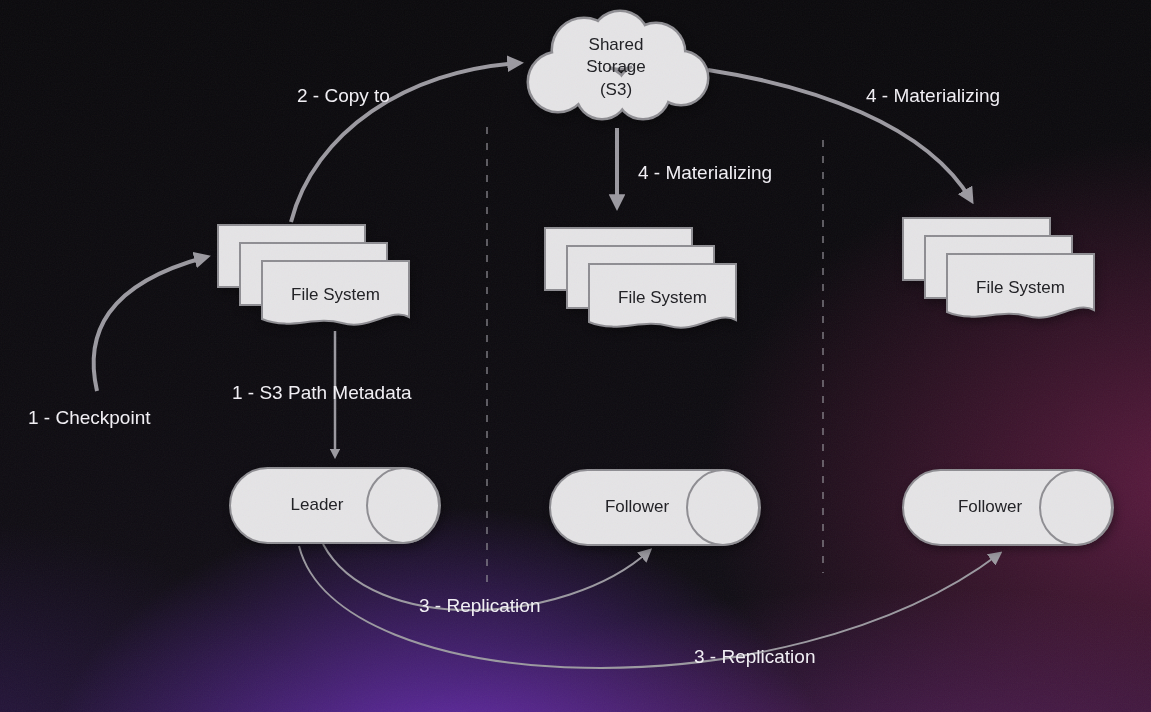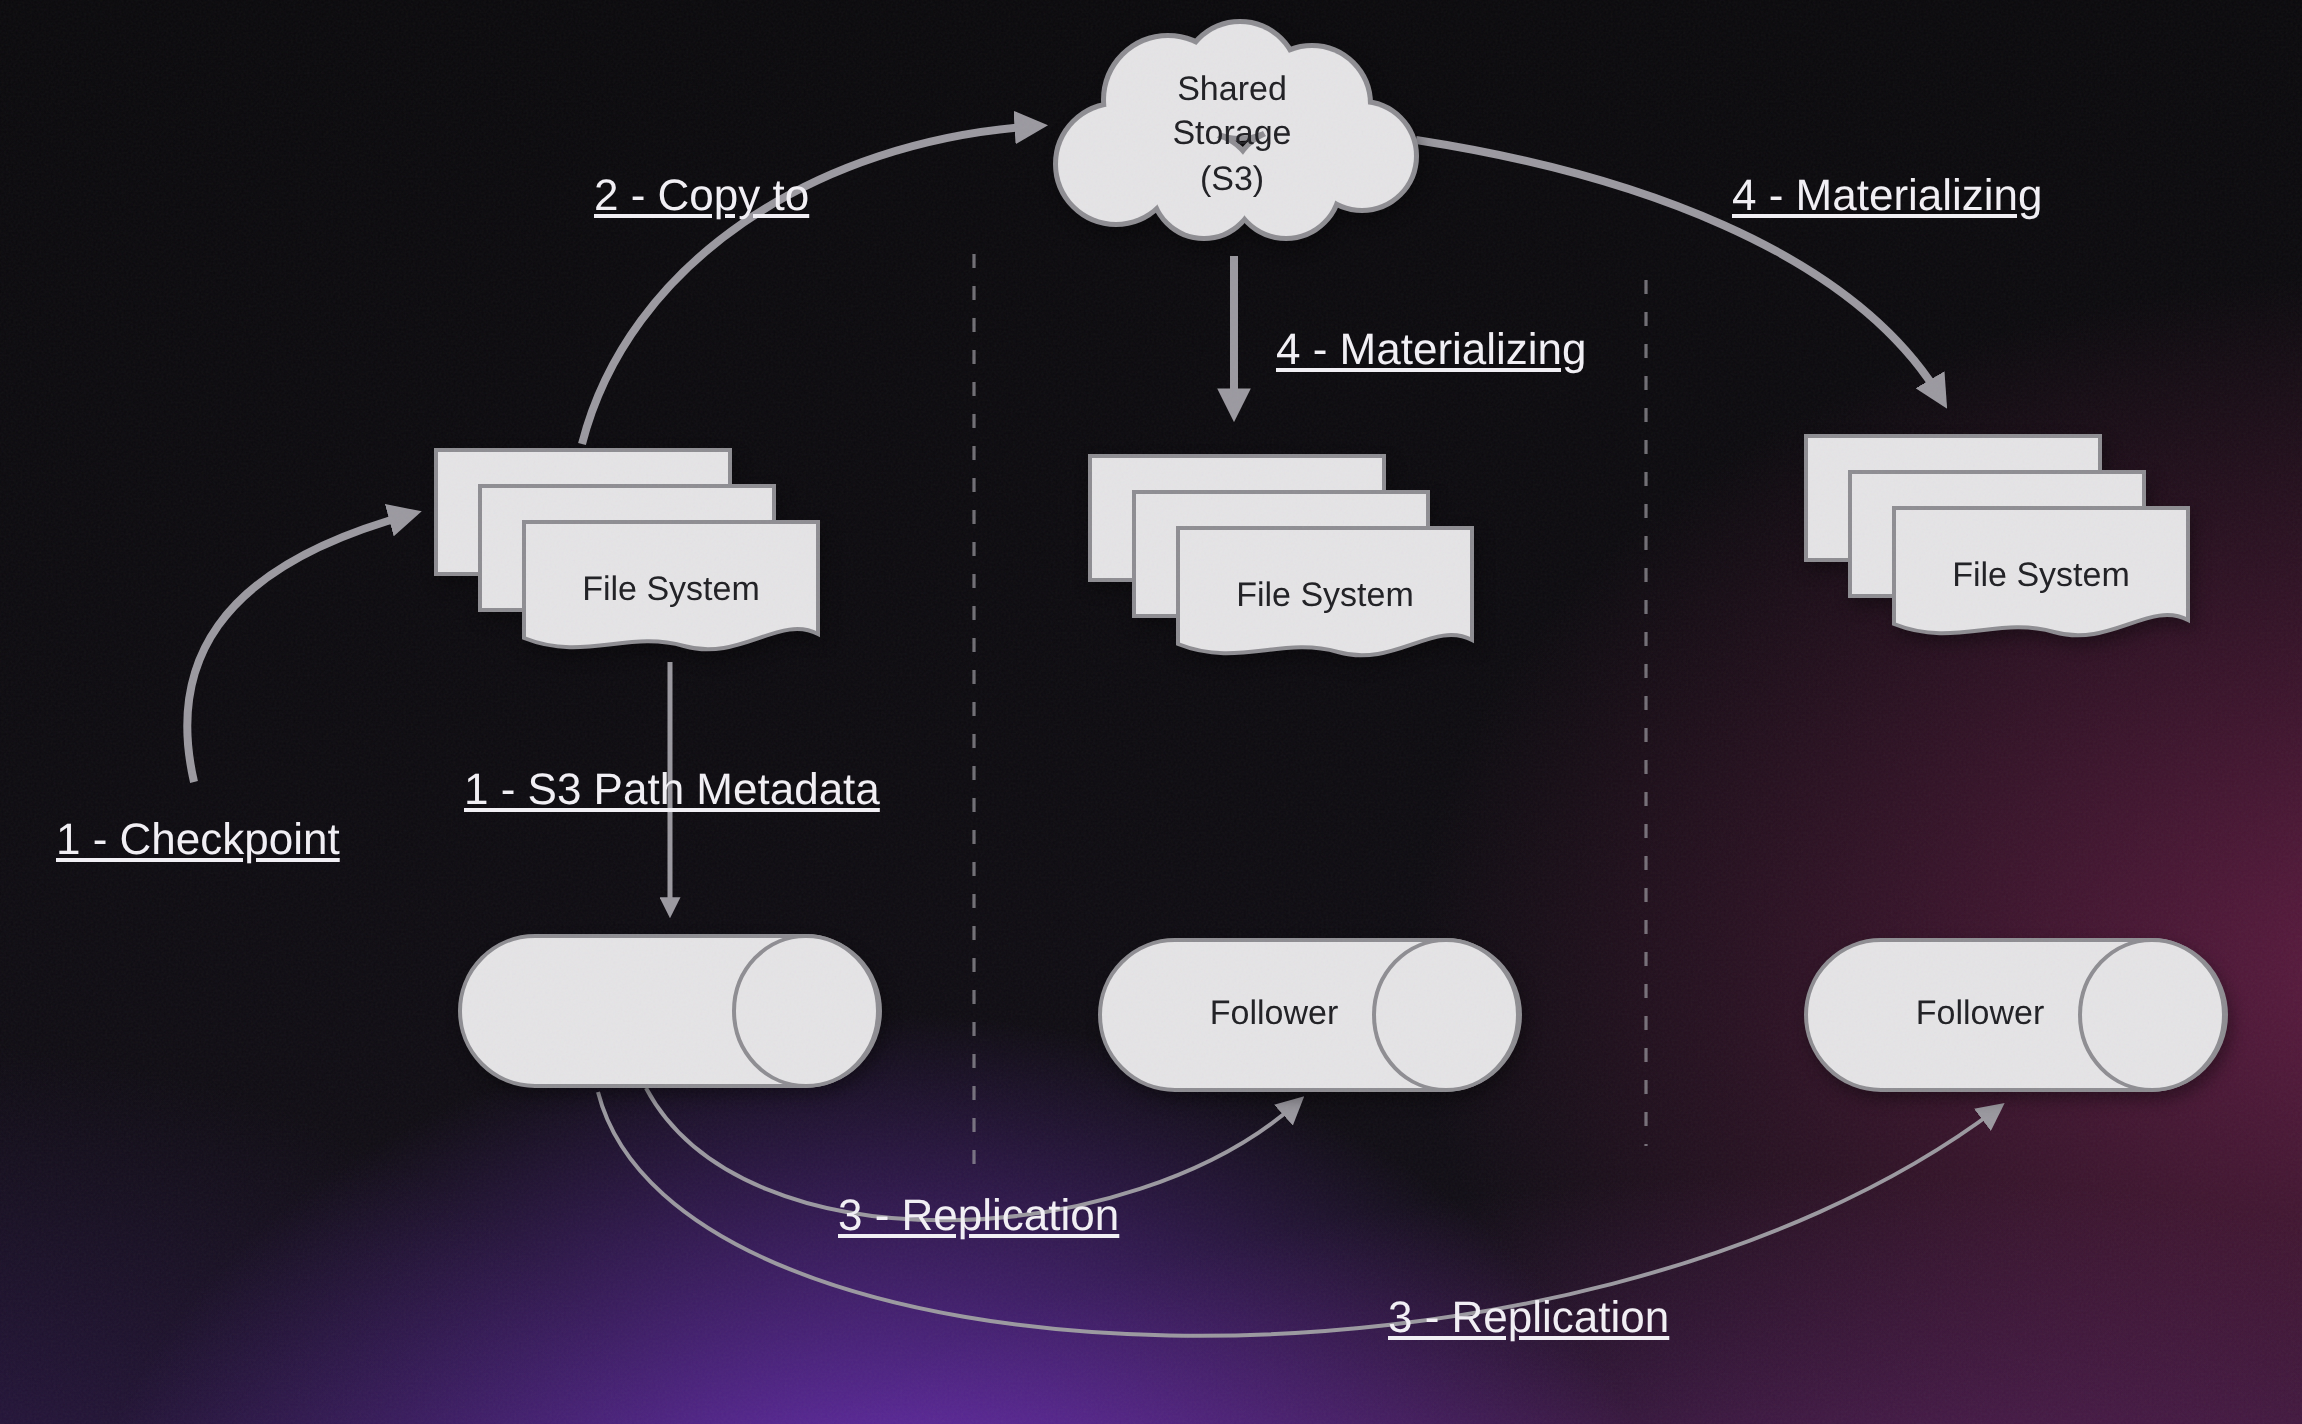--- a/index.html
+++ b/index.html
@@ -22,21 +22,21 @@
   .cloud-stroke circle{fill:var(--shape-fill,#e5e4e6);stroke:var(--shape-stroke,#8e8d92);stroke-width:5;}
   .cloud-fill circle{fill:var(--shape-fill,#e5e4e6);}
   .arrow{fill:none;stroke:var(--arrow,#9b99a0);}
   .w4{stroke-width:4;}
   .w25{stroke-width:2.5;}
   .w2{stroke-width:2;}
   .sep{stroke:var(--arrow,#9b99a0);stroke-width:1.6;stroke-dasharray:7 9;opacity:.7;}
   marker path{fill:var(--arrow,#9b99a0);}
   .node-label{position:absolute;font-size:17px;line-height:1.32;color:var(--node-text,#232327);text-align:center;white-space:nowrap;}
   .cloud-text{white-space:pre-line;}
-  .edge-label{position:absolute;font-size:22px;line-height:1.2;color:var(--edge-label-text,#f1eff4);white-space:nowrap;text-decoration:underline;}
+  .edge-label{position:absolute;font-size:19px;line-height:1.2;color:var(--edge-label-text,#f1eff4);white-space:nowrap;}
 </style>
 </head>
 <body>
 
 <div class="stage">
 
   <svg class="art" width="1151" height="712" viewBox="0 0 1151 712">
     <defs>
       <marker id="ah-big" viewBox="0 0 10 10" refX="7" refY="5" markerWidth="4.2" markerHeight="4.2" orient="auto">
         <path d="M0 0 L10 5 L0 10 Z"></path>
@@ -114,20 +114,21 @@
       </filter>
     <rect width="1151" height="712" filter="url(#grain)" opacity="0.05"></rect>
   </svg>
 
   <div class="node-label cloud-text" style="left:551px;top:34px;width:130px;">Shared
 Storage
 (S3)</div>
   <div class="node-label" style="left:262px;top:284px;width:147px;">File System</div>
   <div class="node-label" style="left:589px;top:287px;width:147px;">File System</div>
   <div class="node-label" style="left:947px;top:277px;width:147px;">File System</div>
+  <div class="node-label" style="left:237px;top:494px;width:160px;">Leader</div>
   <div class="node-label" style="left:557px;top:496px;width:160px;">Follower</div>
   <div class="node-label" style="left:910px;top:496px;width:160px;">Follower</div>
 
   <div class="edge-label" style="left:297px;top:85px;">2 - Copy to</div>
   <div class="edge-label" style="left:866px;top:85px;">4 - Materializing</div>
   <div class="edge-label" style="left:638px;top:162px;">4 - Materializing</div>
   <div class="edge-label" style="left:28px;top:407px;text-align:center;">1 - Checkpoint</div>
   <div class="edge-label" style="left:232px;top:382px;">1 - S3 Path Metadata</div>
   <div class="edge-label" style="left:419px;top:595px;">3 - Replication</div>
   <div class="edge-label" style="left:694px;top:646px;">3 - Replication</div>

